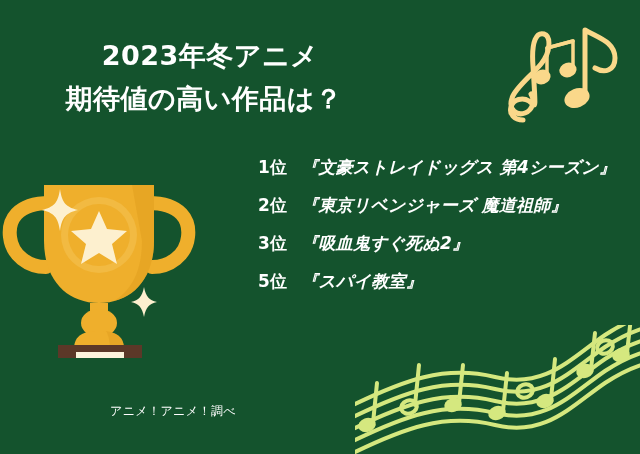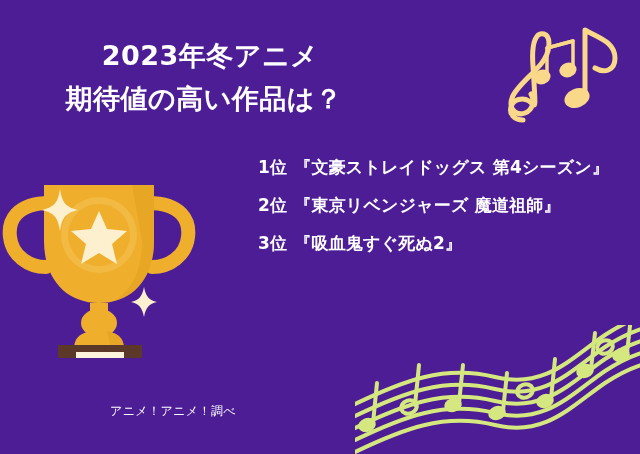--- a/index.html
+++ b/index.html
@@ -5,21 +5,21 @@
   html, body {
     margin: 0;
     padding: 0;
     background: #ffffff;
   }
   #poster {
     position: relative;
     width: 640px;
     height: 454px;
     overflow: hidden;
-    background: #4c1d95;
+    background: #14532d;
     font-family: "DejaVu Sans", "Liberation Sans", sans-serif;
   }
 
   
   .title-block {
     position: absolute;
     left: 0;
     top: 34px;
     width: 420px;
     text-align: center;
@@ -53,21 +53,22 @@
     line-height: 38px;
     white-space: nowrap;
     letter-spacing: 0.2px;
   }
   .rank-pos {
     display: inline;
     margin-left: 48px;
   }
   .rank-title {
     display: inline;
-    margin-left: 7px;
+    margin-left: 14px;
+    font-style: italic;
   }
 
   
   .credit {
     position: absolute;
     left: 110px;
     top: 403px;
     color: #ffffff;
     font-size: 12px;
     font-weight: 400;
@@ -215,17 +216,20 @@
   <div class="rank-list">
     <div class="rank-row">
       <span class="rank-pos">1位</span><span class="rank-title">『文豪ストレイドッグス 第4シーズン』</span>
     </div>
     <div class="rank-row">
       <span class="rank-pos">2位</span><span class="rank-title">『東京リベンジャーズ 魔道祖師』</span>
     </div>
     <div class="rank-row">
       <span class="rank-pos">3位</span><span class="rank-title">『吸血鬼すぐ死ぬ2』</span>
     </div>
+    <div class="rank-row">
+      <span class="rank-pos">5位</span><span class="rank-title">『スパイ教室』</span>
+    </div>
   </div>
 
   <div class="credit">アニメ！アニメ！調べ</div>
 
 </div>
 
 </body></html>

